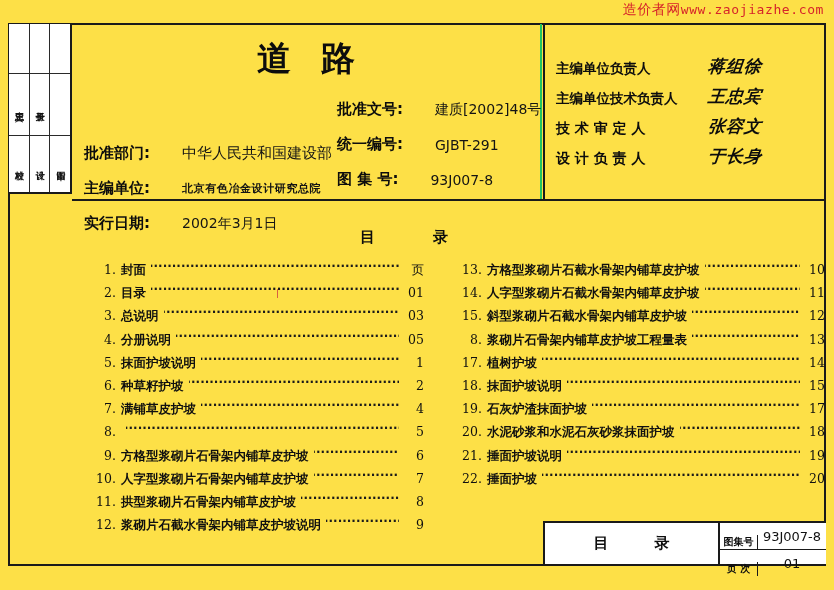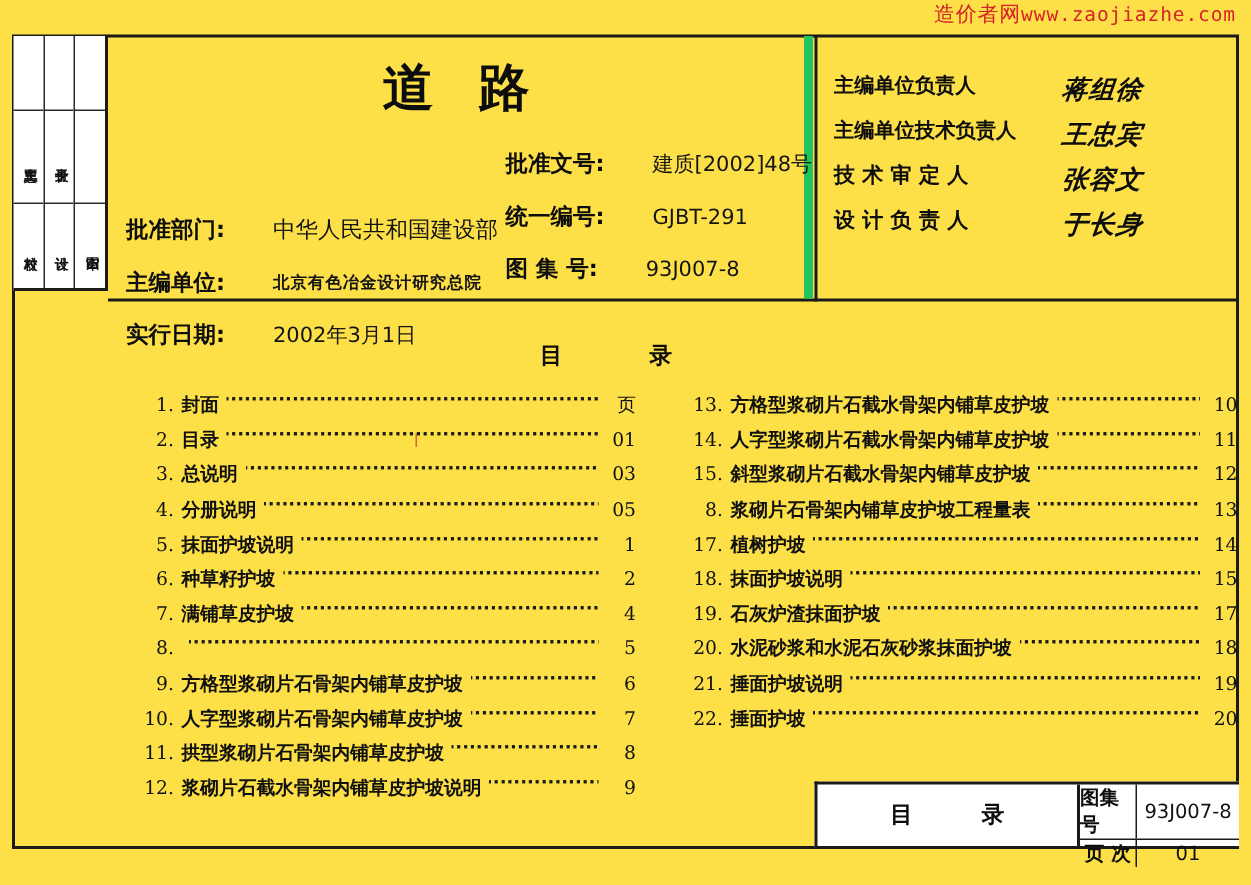--- a/index.html
+++ b/index.html
@@ -100,21 +100,21 @@
     box-sizing: border-box;
     border-bottom: 2px solid #1a1a1a;
   }
   #header-left {
     position: absolute;
     left: 0;
     top: 0;
     width: 470px;
     height: 100%;
     box-sizing: border-box;
-    border-right: 6px solid #22c55e;
+    border-right: 2px solid #22c55e;
   }
   #doc-title {
     position: absolute;
     left: 0; right: 0;
     top: 12px;
     text-align: center;
     font-size: 34px;
     font-weight: bold;
     letter-spacing: 30px;
     text-indent: 30px;
@@ -180,21 +180,21 @@
     height: 100%;
   }
   #resp-list {
     position: absolute;
     left: 14px;
     top: 24px;
     width: 255px;
   }
   .resp-row {
     display: flex;
-    align-items: flex-start;
+    align-items: flex-end;
     height: 30px;
   }
   .resp-label {
     font-size: 14px;
     font-weight: bold;
     color: #0d0d0d;
     width: 152px;
     white-space: nowrap;
   }
   .resp-label.tight { letter-spacing: 0px; font-size: 13.5px; }
@@ -333,24 +333,25 @@
     box-sizing: border-box;
   }
   .bf-row.first { border-bottom: 1.5px solid #1a1a1a; }
   .bf-key {
     flex: 0 0 38px;
     display: flex;
     align-items: center;
     justify-content: center;
     border-right: 1.5px solid #1a1a1a;
     box-sizing: border-box;
-    font-size: 13px;
+    font-size: 10px;
     font-weight: bold;
     color: #0d0d0d;
     letter-spacing: 0px;
+    margin-top: 12px;
   }
   .bf-val {
     flex: 1 1 auto;
     display: flex;
     align-items: center;
     justify-content: center;
     font-size: 13px;
     color: #111;
     font-family: "DejaVu Sans", "Liberation Sans", sans-serif;
   }

